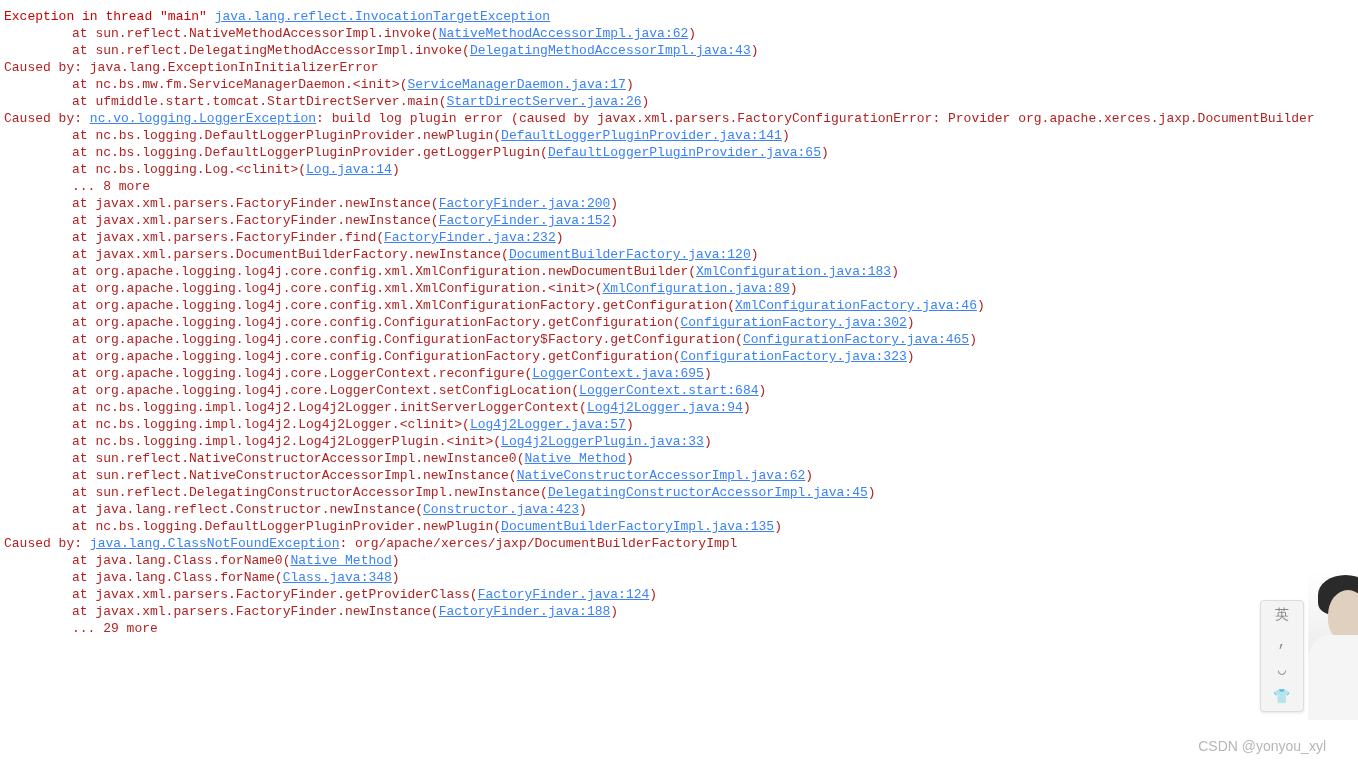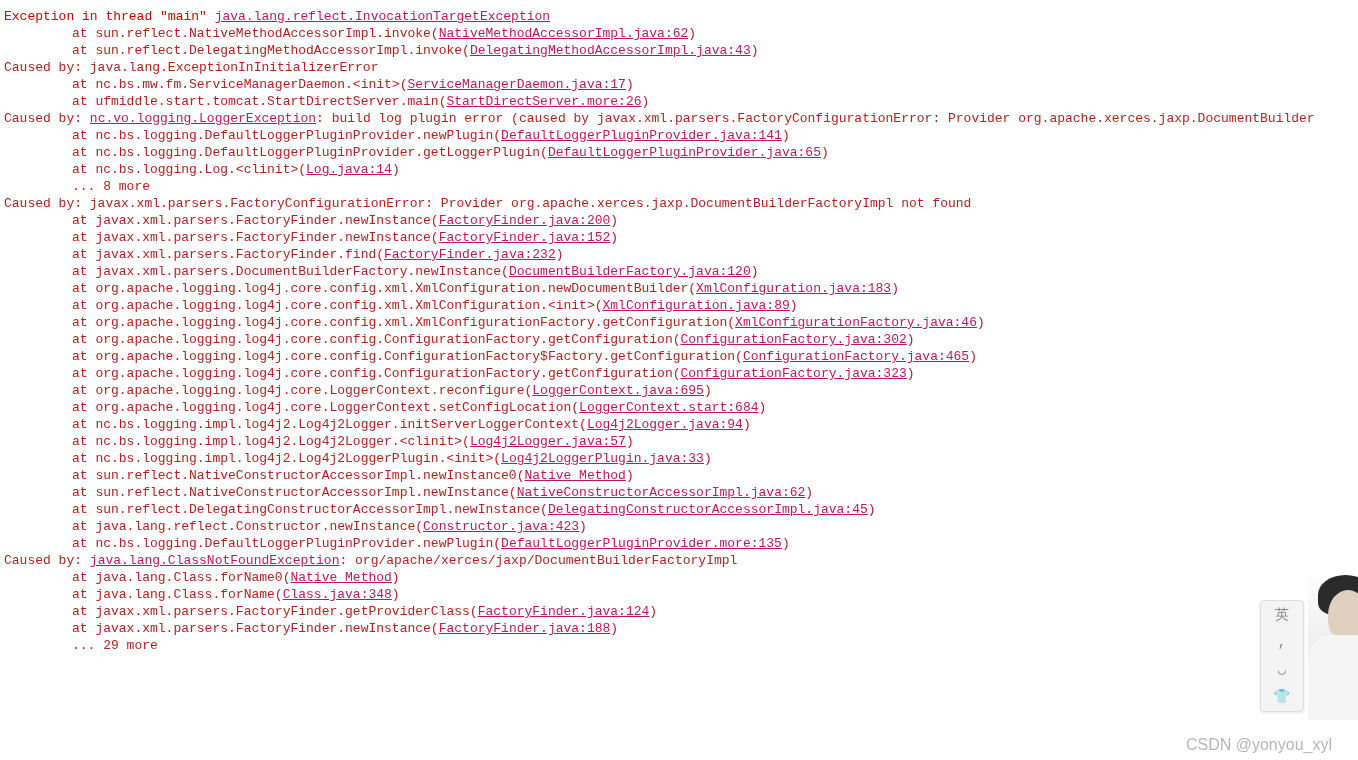--- a/index.html
+++ b/index.html
@@ -10,28 +10,28 @@
       padding: 8px 4px;
       white-space: nowrap;
       overflow: hidden;
       width: 1358px;
       height: 760px;
       position: relative;
     }
     .line { line-height: 17px; }
     .red { color: #b22222; }
     .redbold { color: #cc0000; }
-    .link { color: #be185d; text-decoration: underline; cursor: pointer; }
+    .link { color: #3b82f6; text-decoration: underline; cursor: pointer; }
     .indent1 { padding-left: 68px; }
     .watermark {
       position: absolute;
-      right: 26px;
+      right: 32px;
       bottom: 6px;
       font-family: Arial, sans-serif;
-      font-size: 16px;
+      font-size: 14px;
       color: rgba(120,120,120,0.55);
       font-weight: 400;
     }
     .ime-panel {
       position: absolute;
       right: 54px;
       top: 600px;
       width: 44px;
       height: 112px;
       background: #f4f4f4;
@@ -85,47 +85,46 @@
   </style>
 </head>
 <body>
 
 <div id="console">
     <div class="line "><span class="redbold">Exception in thread "main" </span><span class="link">java.lang.reflect.InvocationTargetException</span></div>
     <div class="line indent1"><span class="red">at sun.reflect.NativeMethodAccessorImpl.invoke(</span><span class="link">NativeMethodAccessorImpl.java:62</span><span class="red">)</span></div>
     <div class="line indent1"><span class="red">at sun.reflect.DelegatingMethodAccessorImpl.invoke(</span><span class="link">DelegatingMethodAccessorImpl.java:43</span><span class="red">)</span></div>
     <div class="line "><span class="red">Caused by: java.lang.ExceptionInInitializerError</span></div>
     <div class="line indent1"><span class="red">at nc.bs.mw.fm.ServiceManagerDaemon.&lt;init&gt;(</span><span class="link">ServiceManagerDaemon.java:17</span><span class="red">)</span></div>
-    <div class="line indent1"><span class="red">at ufmiddle.start.tomcat.StartDirectServer.main(</span><span class="link">StartDirectServer.more:26</span><span class="red">)</span></div>
+    <div class="line indent1"><span class="red">at ufmiddle.start.tomcat.StartDirectServer.main(</span><span class="link">StartDirectServer.java:26</span><span class="red">)</span></div>
     <div class="line "><span class="red">Caused by: </span><span class="link">nc.vo.logging.LoggerException</span><span class="red">: build log plugin error (caused by  javax.xml.parsers.FactoryConfigurationError: Provider org.apache.xerces.jaxp.DocumentBuilder</span></div>
     <div class="line indent1"><span class="red">at nc.bs.logging.DefaultLoggerPluginProvider.newPlugin(</span><span class="link">DefaultLoggerPluginProvider.java:141</span><span class="red">)</span></div>
     <div class="line indent1"><span class="red">at nc.bs.logging.DefaultLoggerPluginProvider.getLoggerPlugin(</span><span class="link">DefaultLoggerPluginProvider.java:65</span><span class="red">)</span></div>
     <div class="line indent1"><span class="red">at nc.bs.logging.Log.&lt;clinit&gt;(</span><span class="link">Log.java:14</span><span class="red">)</span></div>
     <div class="line indent1"><span class="red">... 8 more</span></div>
-    <div class="line "><span class="red">Caused by: javax.xml.parsers.FactoryConfigurationError: Provider org.apache.xerces.jaxp.DocumentBuilderFactoryImpl not found</span></div>
     <div class="line indent1"><span class="red">at javax.xml.parsers.FactoryFinder.newInstance(</span><span class="link">FactoryFinder.java:200</span><span class="red">)</span></div>
     <div class="line indent1"><span class="red">at javax.xml.parsers.FactoryFinder.newInstance(</span><span class="link">FactoryFinder.java:152</span><span class="red">)</span></div>
     <div class="line indent1"><span class="red">at javax.xml.parsers.FactoryFinder.find(</span><span class="link">FactoryFinder.java:232</span><span class="red">)</span></div>
     <div class="line indent1"><span class="red">at javax.xml.parsers.DocumentBuilderFactory.newInstance(</span><span class="link">DocumentBuilderFactory.java:120</span><span class="red">)</span></div>
     <div class="line indent1"><span class="red">at org.apache.logging.log4j.core.config.xml.XmlConfiguration.newDocumentBuilder(</span><span class="link">XmlConfiguration.java:183</span><span class="red">)</span></div>
     <div class="line indent1"><span class="red">at org.apache.logging.log4j.core.config.xml.XmlConfiguration.&lt;init&gt;(</span><span class="link">XmlConfiguration.java:89</span><span class="red">)</span></div>
     <div class="line indent1"><span class="red">at org.apache.logging.log4j.core.config.xml.XmlConfigurationFactory.getConfiguration(</span><span class="link">XmlConfigurationFactory.java:46</span><span class="red">)</span></div>
     <div class="line indent1"><span class="red">at org.apache.logging.log4j.core.config.ConfigurationFactory.getConfiguration(</span><span class="link">ConfigurationFactory.java:302</span><span class="red">)</span></div>
     <div class="line indent1"><span class="red">at org.apache.logging.log4j.core.config.ConfigurationFactory$Factory.getConfiguration(</span><span class="link">ConfigurationFactory.java:465</span><span class="red">)</span></div>
     <div class="line indent1"><span class="red">at org.apache.logging.log4j.core.config.ConfigurationFactory.getConfiguration(</span><span class="link">ConfigurationFactory.java:323</span><span class="red">)</span></div>
     <div class="line indent1"><span class="red">at org.apache.logging.log4j.core.LoggerContext.reconfigure(</span><span class="link">LoggerContext.java:695</span><span class="red">)</span></div>
     <div class="line indent1"><span class="red">at org.apache.logging.log4j.core.LoggerContext.setConfigLocation(</span><span class="link">LoggerContext.start:684</span><span class="red">)</span></div>
     <div class="line indent1"><span class="red">at nc.bs.logging.impl.log4j2.Log4j2Logger.initServerLoggerContext(</span><span class="link">Log4j2Logger.java:94</span><span class="red">)</span></div>
     <div class="line indent1"><span class="red">at nc.bs.logging.impl.log4j2.Log4j2Logger.&lt;clinit&gt;(</span><span class="link">Log4j2Logger.java:57</span><span class="red">)</span></div>
     <div class="line indent1"><span class="red">at nc.bs.logging.impl.log4j2.Log4j2LoggerPlugin.&lt;init&gt;(</span><span class="link">Log4j2LoggerPlugin.java:33</span><span class="red">)</span></div>
     <div class="line indent1"><span class="red">at sun.reflect.NativeConstructorAccessorImpl.newInstance0(</span><span class="link">Native Method</span><span class="red">)</span></div>
     <div class="line indent1"><span class="red">at sun.reflect.NativeConstructorAccessorImpl.newInstance(</span><span class="link">NativeConstructorAccessorImpl.java:62</span><span class="red">)</span></div>
     <div class="line indent1"><span class="red">at sun.reflect.DelegatingConstructorAccessorImpl.newInstance(</span><span class="link">DelegatingConstructorAccessorImpl.java:45</span><span class="red">)</span></div>
     <div class="line indent1"><span class="red">at java.lang.reflect.Constructor.newInstance(</span><span class="link">Constructor.java:423</span><span class="red">)</span></div>
-    <div class="line indent1"><span class="red">at nc.bs.logging.DefaultLoggerPluginProvider.newPlugin(</span><span class="link">DefaultLoggerPluginProvider.more:135</span><span class="red">)</span></div>
+    <div class="line indent1"><span class="red">at nc.bs.logging.DefaultLoggerPluginProvider.newPlugin(</span><span class="link">DocumentBuilderFactoryImpl.java:135</span><span class="red">)</span></div>
     <div class="line "><span class="red">Caused by: </span><span class="link">java.lang.ClassNotFoundException</span><span class="red">: org/apache/xerces/jaxp/DocumentBuilderFactoryImpl</span></div>
     <div class="line indent1"><span class="red">at java.lang.Class.forName0(</span><span class="link">Native Method</span><span class="red">)</span></div>
     <div class="line indent1"><span class="red">at java.lang.Class.forName(</span><span class="link">Class.java:348</span><span class="red">)</span></div>
     <div class="line indent1"><span class="red">at javax.xml.parsers.FactoryFinder.getProviderClass(</span><span class="link">FactoryFinder.java:124</span><span class="red">)</span></div>
     <div class="line indent1"><span class="red">at javax.xml.parsers.FactoryFinder.newInstance(</span><span class="link">FactoryFinder.java:188</span><span class="red">)</span></div>
     <div class="line indent1"><span class="red">... 29 more</span></div>
   </div>
 
 <div class="ime-panel">
   <div>英</div>

